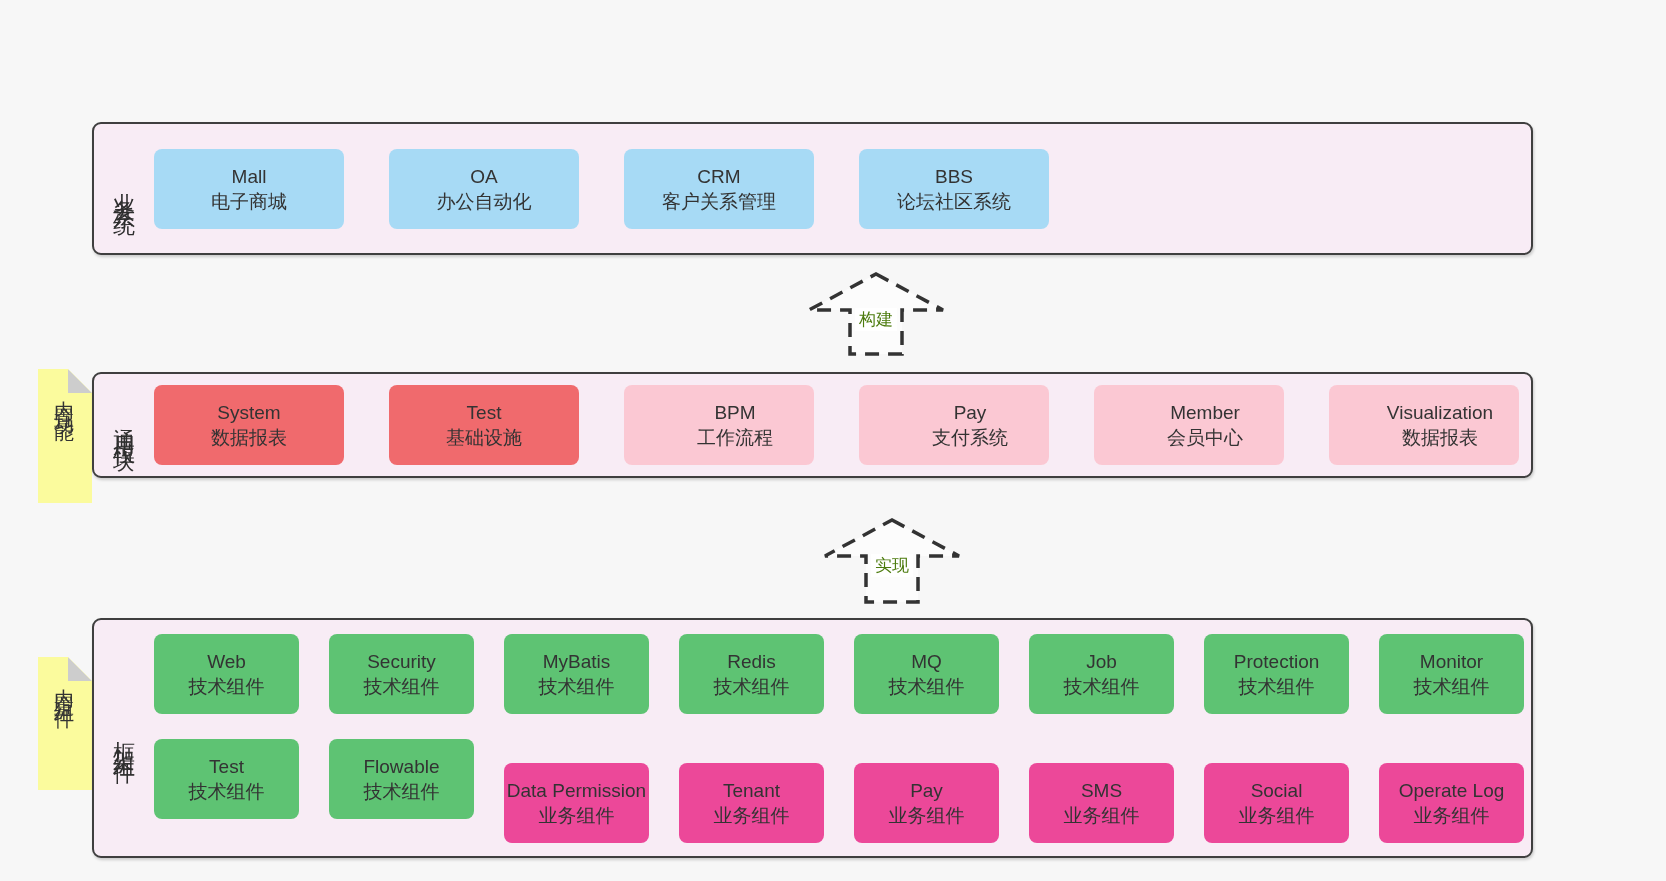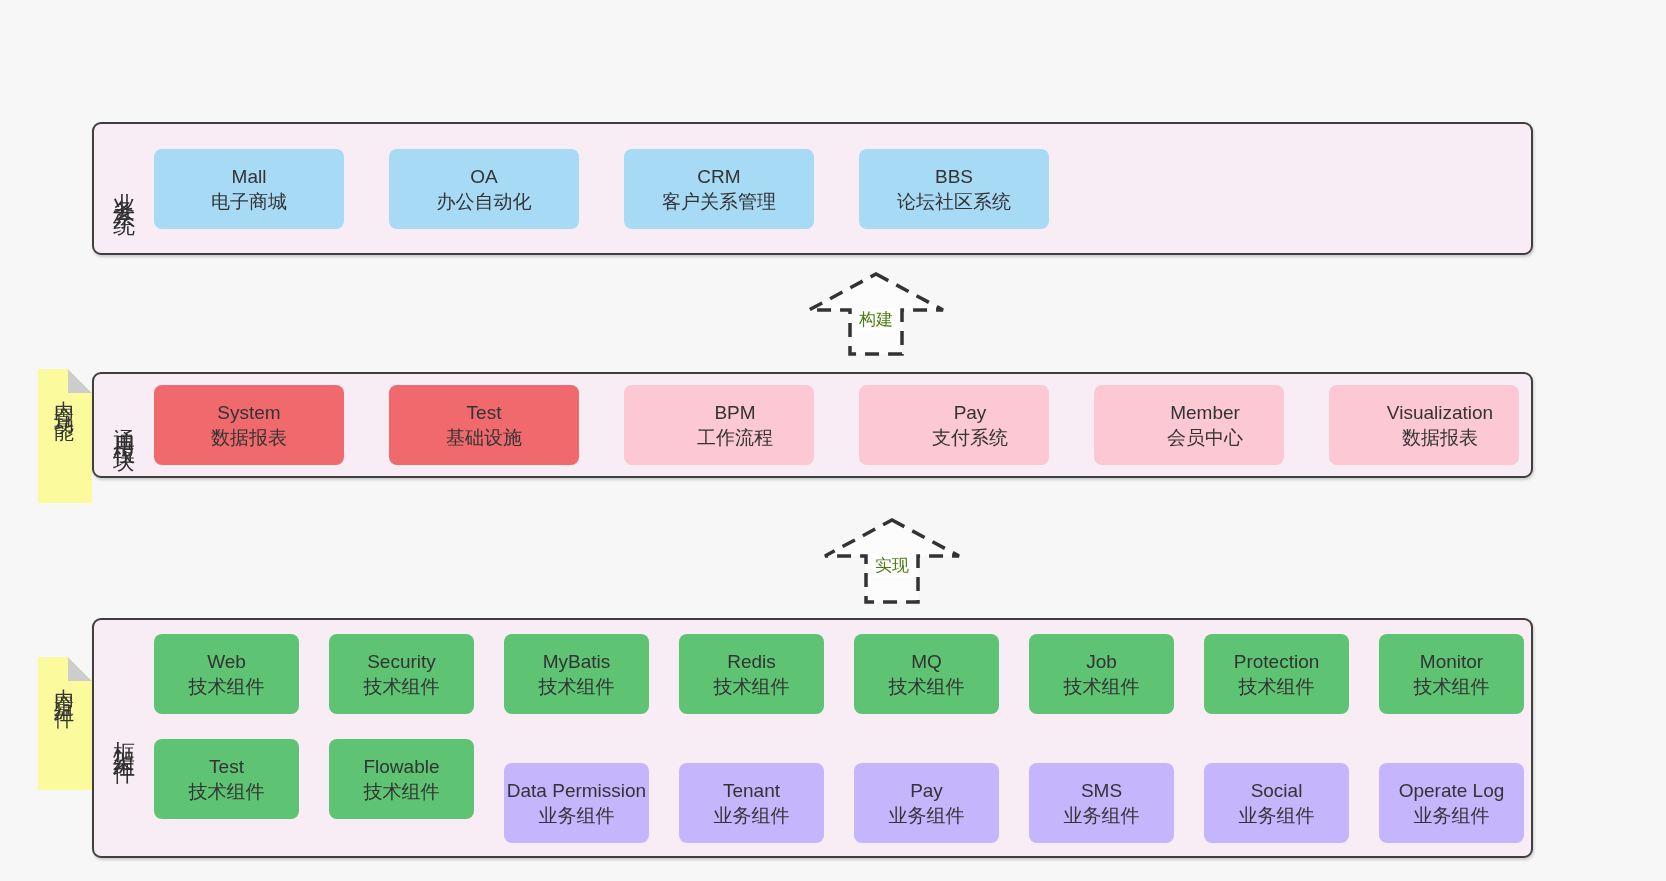--- a/index.html
+++ b/index.html
@@ -33,21 +33,21 @@
   .box {
     width:190px; height:80px; border-radius:8px;
     display:flex; flex-direction:column; align-items:center; justify-content:center;
     text-align:center; font-size:19px; line-height:25px; color:#333;
   }
   .boxes8 .box { width:145px; }
   .blue  { background:#a7daf5; }
   .red   { background:#f06a6d; }
   .pink  { background:#fbc8d3;padding-left:32px; }
   .green { background:#5ec373; }
-  .lightgreen { background:#c4b5fd;margin-top:24px; }
+  .lightgreen { background:#ec4899;margin-top:24px; }
 
   
   .note {
     position:absolute; left:38px; width:54px;
     background:#fbfb9d;
     clip-path:polygon(0 0, calc(100% - 24px) 0, 100% 24px, 100% 100%, 0 100%);
     display:flex; justify-content:center;
   }
   .note .fold {
     position:absolute; top:0; right:0; width:24px; height:24px;

